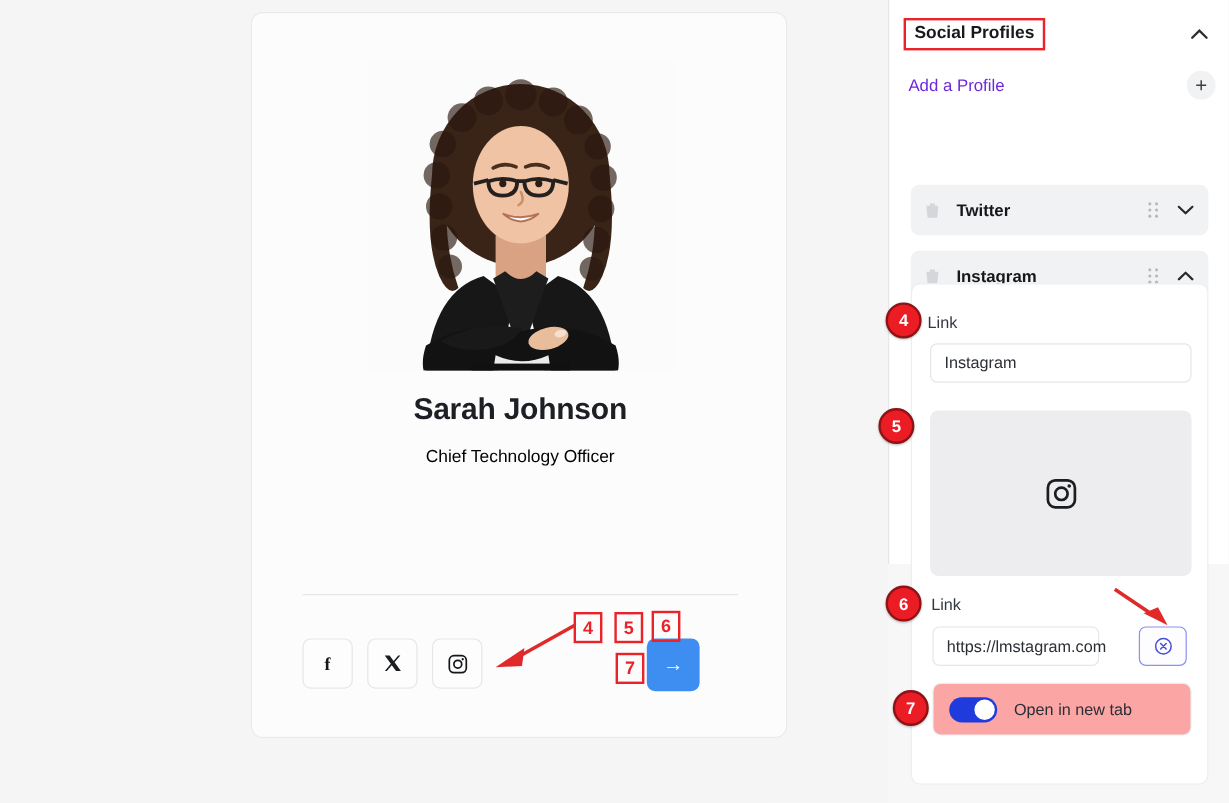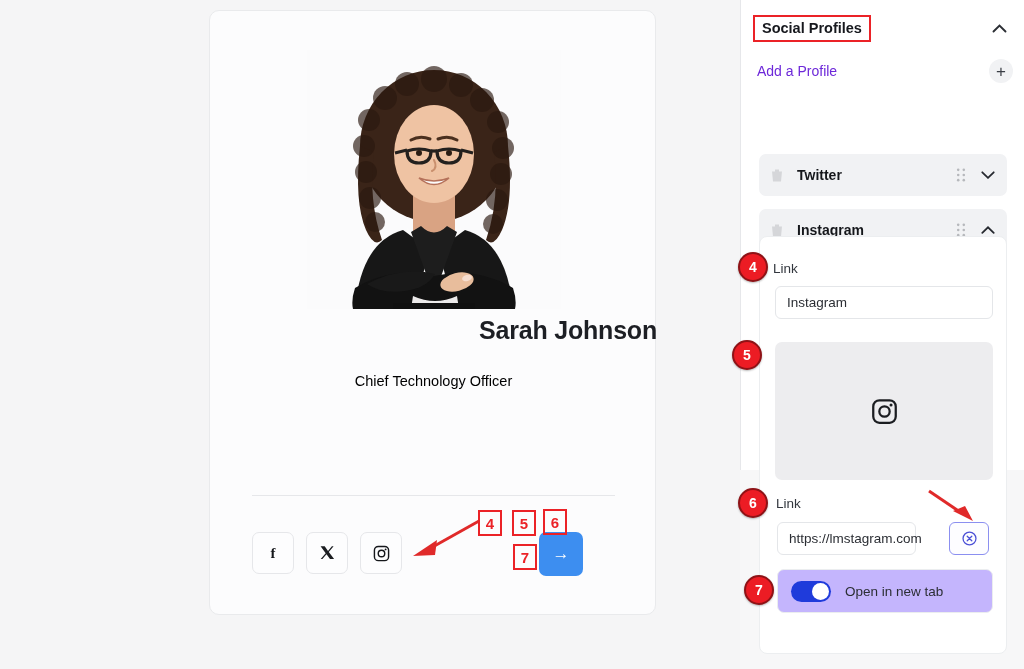--- a/index.html
+++ b/index.html
@@ -27,22 +27,22 @@
   }
   .photo-wrap {
     position: absolute; left: 97px; top: 39px;
     width: 254px; height: 259px;
     overflow: hidden;
     background: #fbfbfc;
   }
   .photo-svg { display: block; width: 254px; height: 259px; }
 
   .card-name {
-    position: absolute; left: 0; top: 305px; width: 447px;
-    text-align: right;
+    position: absolute; left: 0; top: 316px; width: 447px;
+    text-align: center;
     font-size: 25px; font-weight: bold; color: #1d1f24;
     letter-spacing: -0.2px;
   }
   .card-role {
     position: absolute; left: 0; top: 362px; width: 447px;
     text-align: center;
     font-size: 14.5px; color: #000000;
   }
   .card-bio {
     position: absolute; left: 44px; top: 398px; width: 359px;
@@ -160,21 +160,21 @@
     position: absolute; left: 949px; top: 522px;
     width: 40px; height: 33px;
     border: 1.5px solid #8b8ff0; border-radius: 6px;
     background: #fdfdff;
     display: flex; align-items: center; justify-content: center;
     color: #4a4fd6;
   }
   .toggle-card {
     position: absolute; left: 777px; top: 569px;
     width: 216px; height: 44px;
-    background: #c4b5fd; border: 1px solid #ebedef; border-radius: 7px;
+    background: #fca5a5; border: 1px solid #ebedef; border-radius: 7px;
     display: flex; align-items: center; padding-left: 13px;
   }
   .switch {
     width: 40px; height: 21px; border-radius: 11px;
     background: #1f3bdb; position: relative; flex: 0 0 auto;
   }
   .switch::after {
     content: ""; position: absolute; right: 2px; top: 2px;
     width: 17px; height: 17px; border-radius: 50%; background: #fff;
   }

